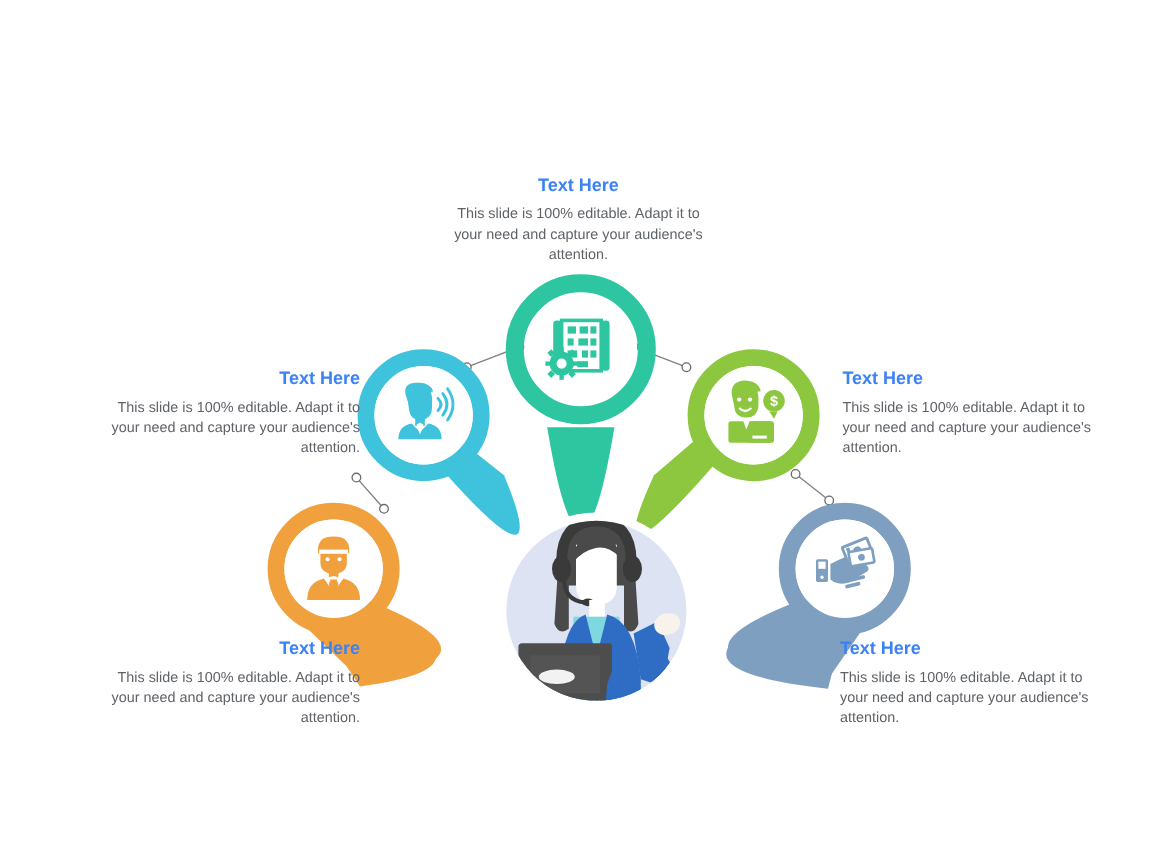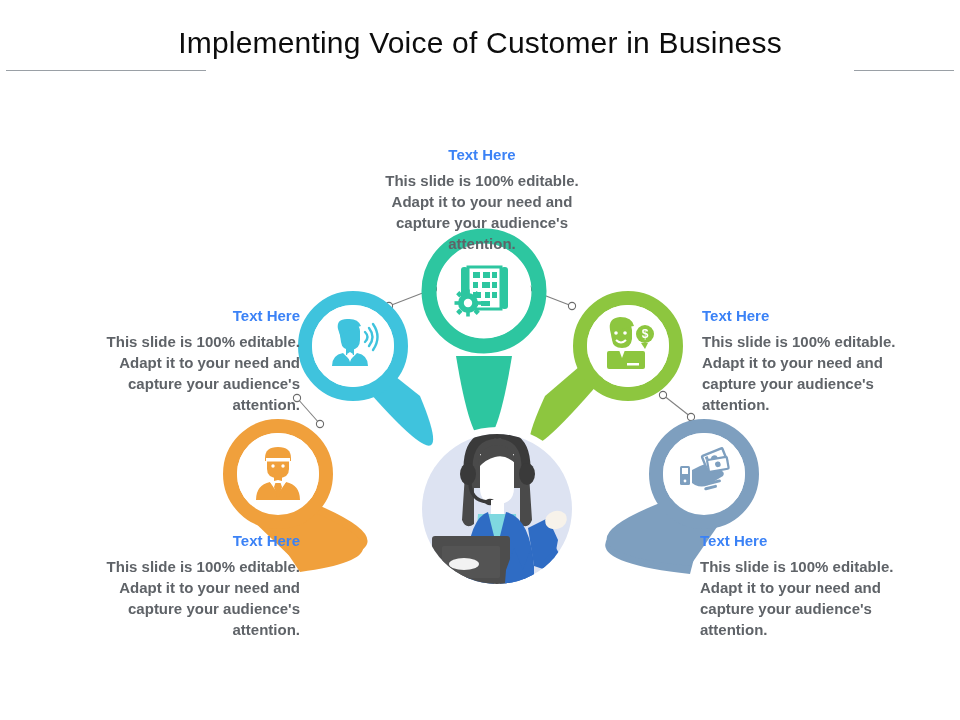--- a/index.html
+++ b/index.html
@@ -70,47 +70,42 @@
     position: absolute;
   }
   .callout .c-head {
     font-size: 15px;
     font-weight: bold;
     color: #3b82f6;
     margin: 0 0 6px 0;
     line-height: 1.1;
   }
   .callout .c-body {
-    font-size: 15px;
-    font-weight: bold;
+    font-size: 12px;
+    font-weight: normal;
     color: #5f6368;
     line-height: 1.42;
     margin: 0;
   }
   .callout.align-center { text-align: center; }
   .callout.align-right  { text-align: right; }
   .callout.align-left   { text-align: left; }
 
   
   .callout.top          { left: 371px; top: 147px; width: 222px; }
   .callout.left-mid     { left: 84px;  top: 308px; width: 216px; }
   .callout.right-mid    { left: 702px; top: 308px; width: 212px; }
   .callout.left-bottom  { left: 80px;  top: 533px; width: 220px; }
   .callout.right-bottom { left: 700px; top: 533px; width: 218px; }
 </style>
 </head>
 <body>
 
 <div class="slide">
 
-  <div class="title-zone">
-    <div class="title-rule left"></div>
-    <div class="title-rule right"></div>
-    <div class="slide-title">Implementing Voice of Customer in Business</div>
-  </div>
 
   <div class="diagram">
     <svg width="960" height="560" viewBox="0 0 960 560" xmlns="http://www.w3.org/2000/svg">
 
       <g>
 
         <line x1="389" y1="210" x2="433" y2="193" stroke="#808080" stroke-width="1.1"></line>
         <circle cx="389" cy="210" r="3.6" fill="#ffffff" stroke="#6b6b6b" stroke-width="1.1"></circle>
         <circle cx="433" cy="193" r="3.6" fill="#ffffff" stroke="#6b6b6b" stroke-width="1.1"></circle>
 

